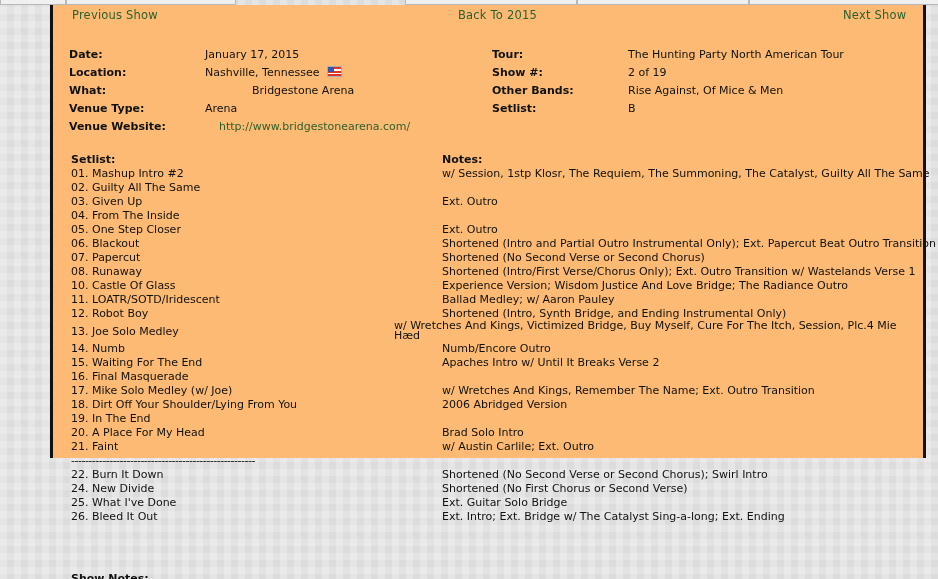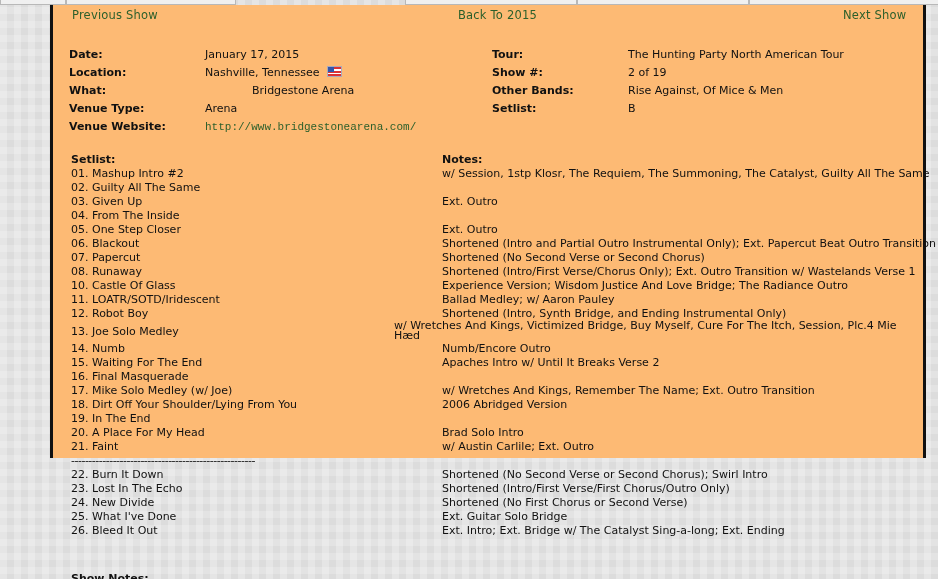--- a/index.html
+++ b/index.html
@@ -97,21 +97,21 @@
     <div class="row">
       <span class="lbl">What:</span>
       <span class="val" style="left:136px;margin-left:47px;">Bridgestone Arena</span>
     </div>
     <div class="row">
       <span class="lbl">Venue Type:</span>
       <span class="val" style="left:136px;">Arena</span>
     </div>
     <div class="row">
       <span class="lbl">Venue Website:</span>
-      <span class="val" style="left:136px;font-family:Liberation Mono, monospace;"><a href="#">http://www.bridgestonearena.com/</a></span>
+      <span class="val" style="left:150px;"><a href="#">http://www.bridgestonearena.com/</a></span>
     </div>
   </div>
 
   <div class="info" style="left:439px;width:430px;">
     <div class="row">
       <span class="lbl">Tour:</span>
       <span class="val" style="left:136px;">The Hunting Party North American Tour</span>
     </div>
     <div class="row">
       <span class="lbl">Show #:</span>
@@ -213,24 +213,20 @@
         <span class="note">w/ Austin Carlile; Ext. Outro</span>
       </div>
     <div class="srow">
         <span class="song divider">-----------------------------------------------------</span>
       </div>
     <div class="srow">
         <span class="song">22. Burn It Down</span>
         <span class="note">Shortened (No Second Verse or Second Chorus); Swirl Intro</span>
       </div>
     <div class="srow">
-        <span class="song">23. Lost In The Echo</span>
-        <span class="note">Shortened (Intro/First Verse/First Chorus/Outro Only)</span>
-      </div>
-    <div class="srow">
         <span class="song">24. New Divide</span>
         <span class="note">Shortened (No First Chorus or Second Verse)</span>
       </div>
     <div class="srow">
         <span class="song">25. What I've Done</span>
         <span class="note">Ext. Guitar Solo Bridge</span>
       </div>
     <div class="srow">
         <span class="song">26. Bleed It Out</span>
         <span class="note">Ext. Intro; Ext. Bridge w/ The Catalyst Sing-a-long; Ext. Ending</span>

